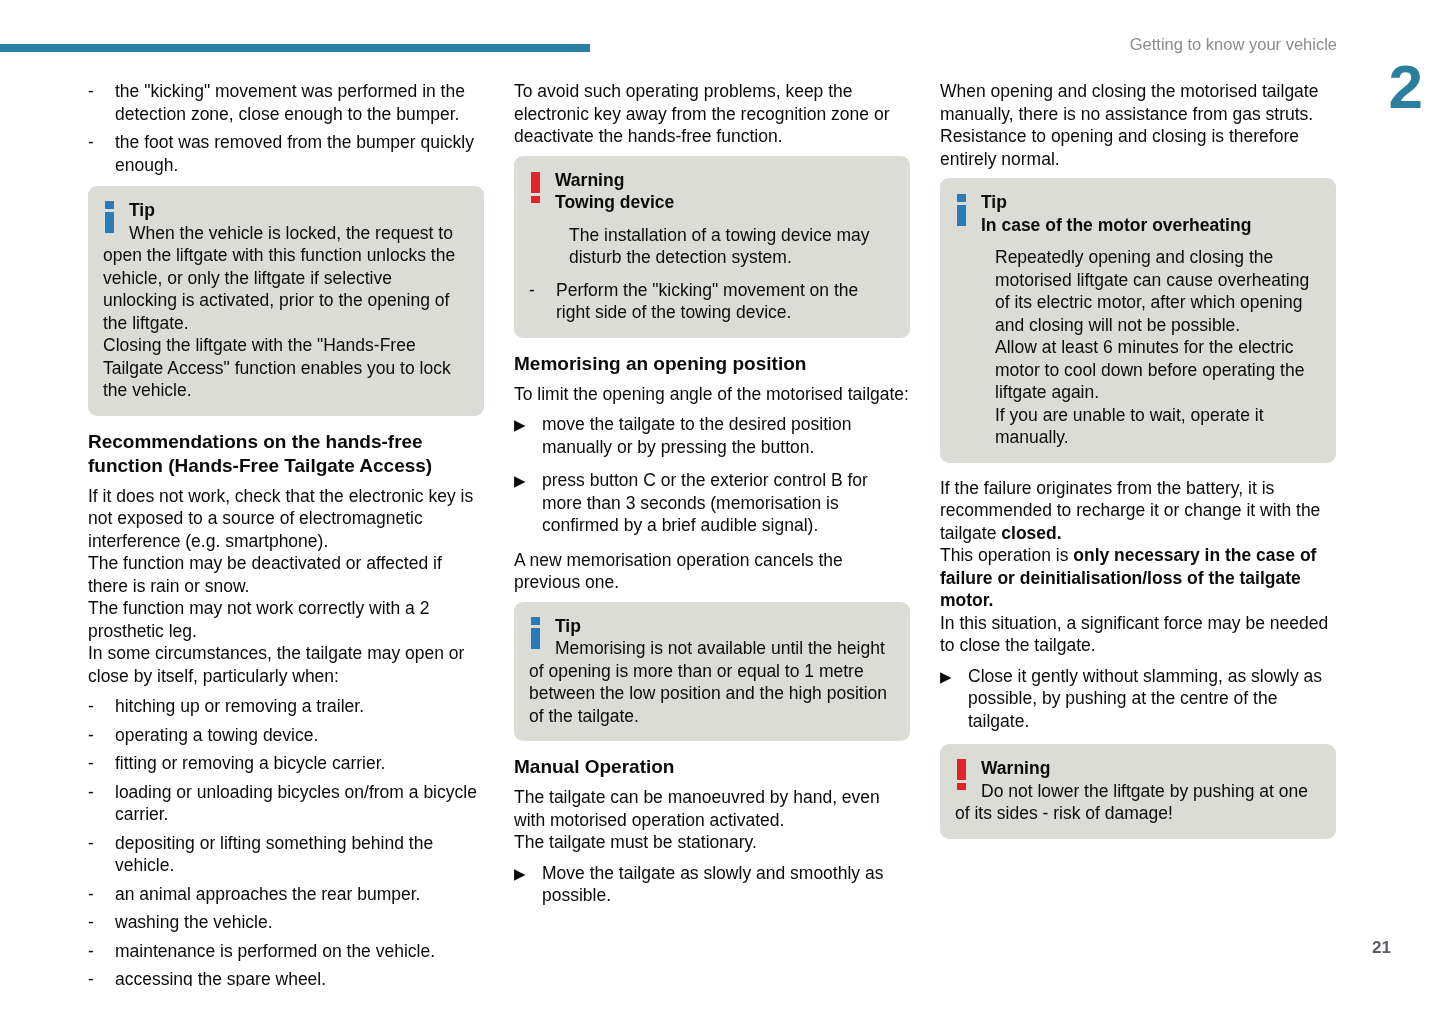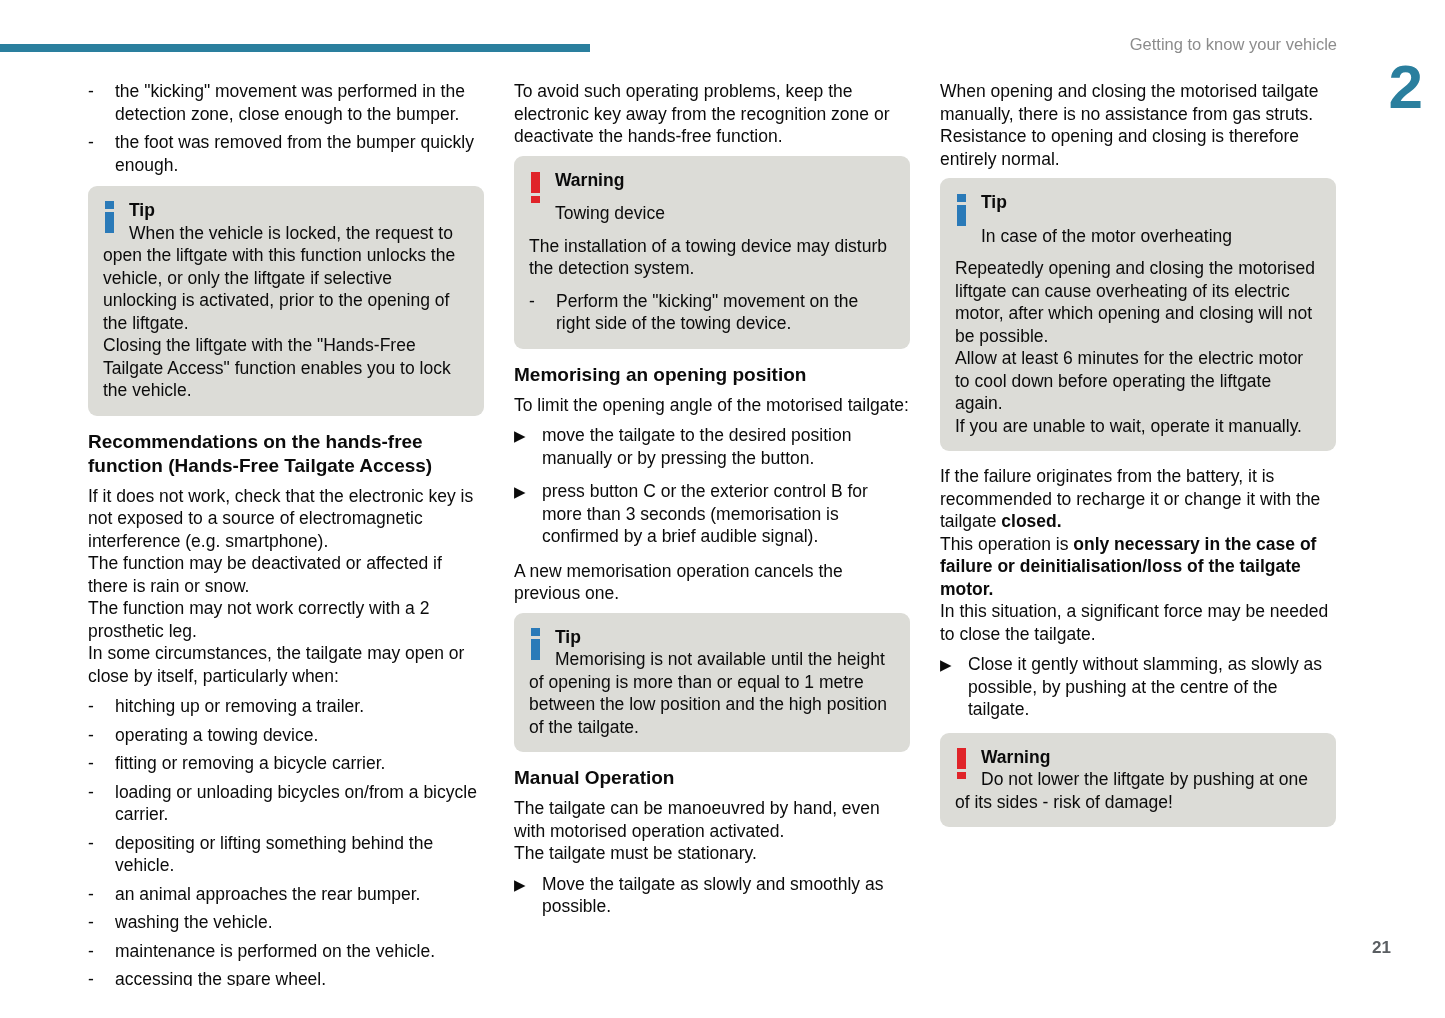--- a/index.html
+++ b/index.html
@@ -54,22 +54,22 @@
   .arrow-item .arrow { flex:0 0 28px; font-size:15px; padding-top:1px; }
   .arrow-item .li-text { flex:1; }
 
   .box {
     background:var(--box-gray,#dcdcd7);
     border-radius:9px;
     padding:13px 15px 14px;
     margin:8px 0 14px;
   }
   .box-title { font-weight:bold; }
-  .box-subtitle { font-weight:normal; margin-top:11px; }
-  .box-body-below { margin-top:10px; }
+  .box-subtitle { font-weight:bold; }
+  .box-body-below { margin-top:10px;margin-left:40px; }
   .box .dash-list { margin:10px 0 0; }
   .box .dash-item { margin-bottom:0; }
   .box-head { display:flex; gap:15px; align-items:flex-start; padding-left:2px; }
   .box-head .icon { margin-top:3px; }
 
   .icon { display:inline-block; }
   .info-icon { width:9px; }
   .info-icon::before {
     content:""; display:block; width:9px; height:8px;
     background:var(--info-blue,#2a7ab8); margin-bottom:3px;

